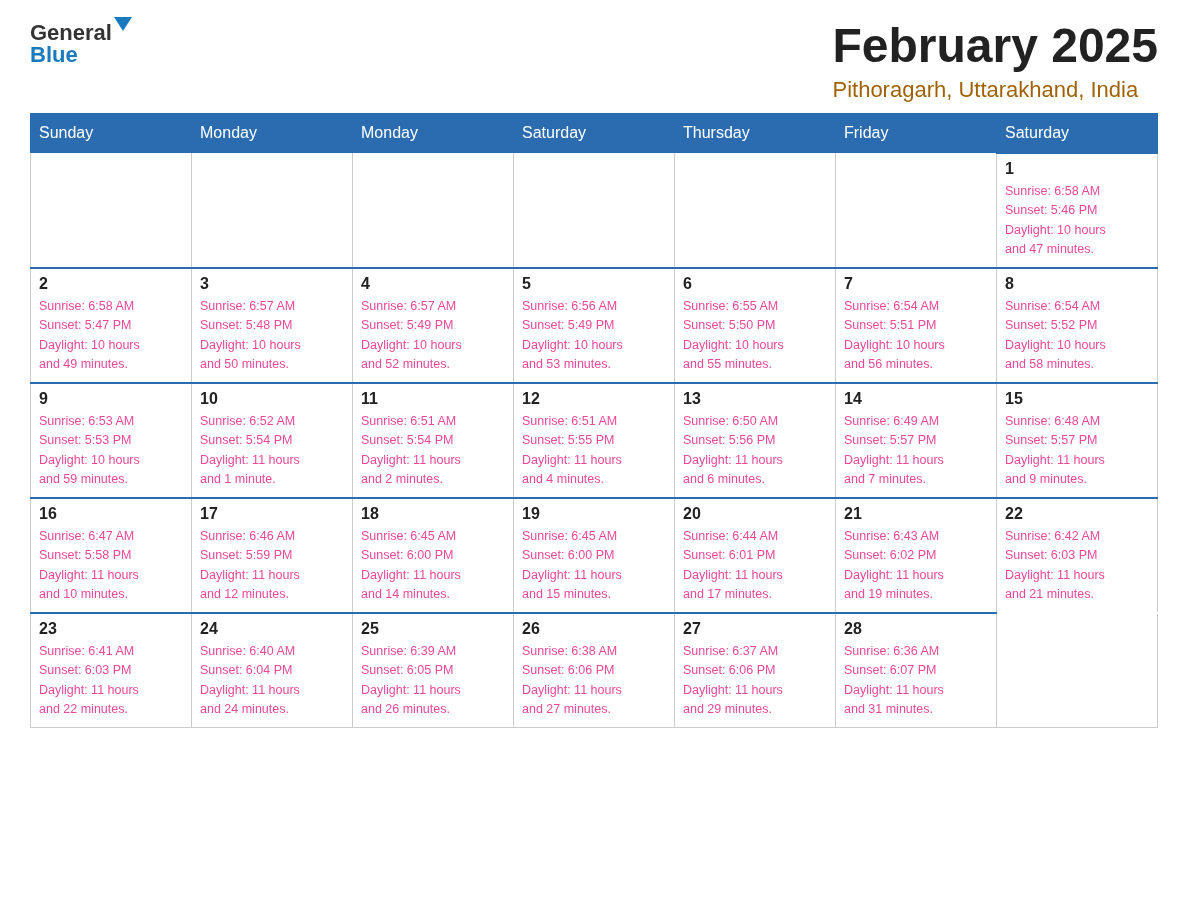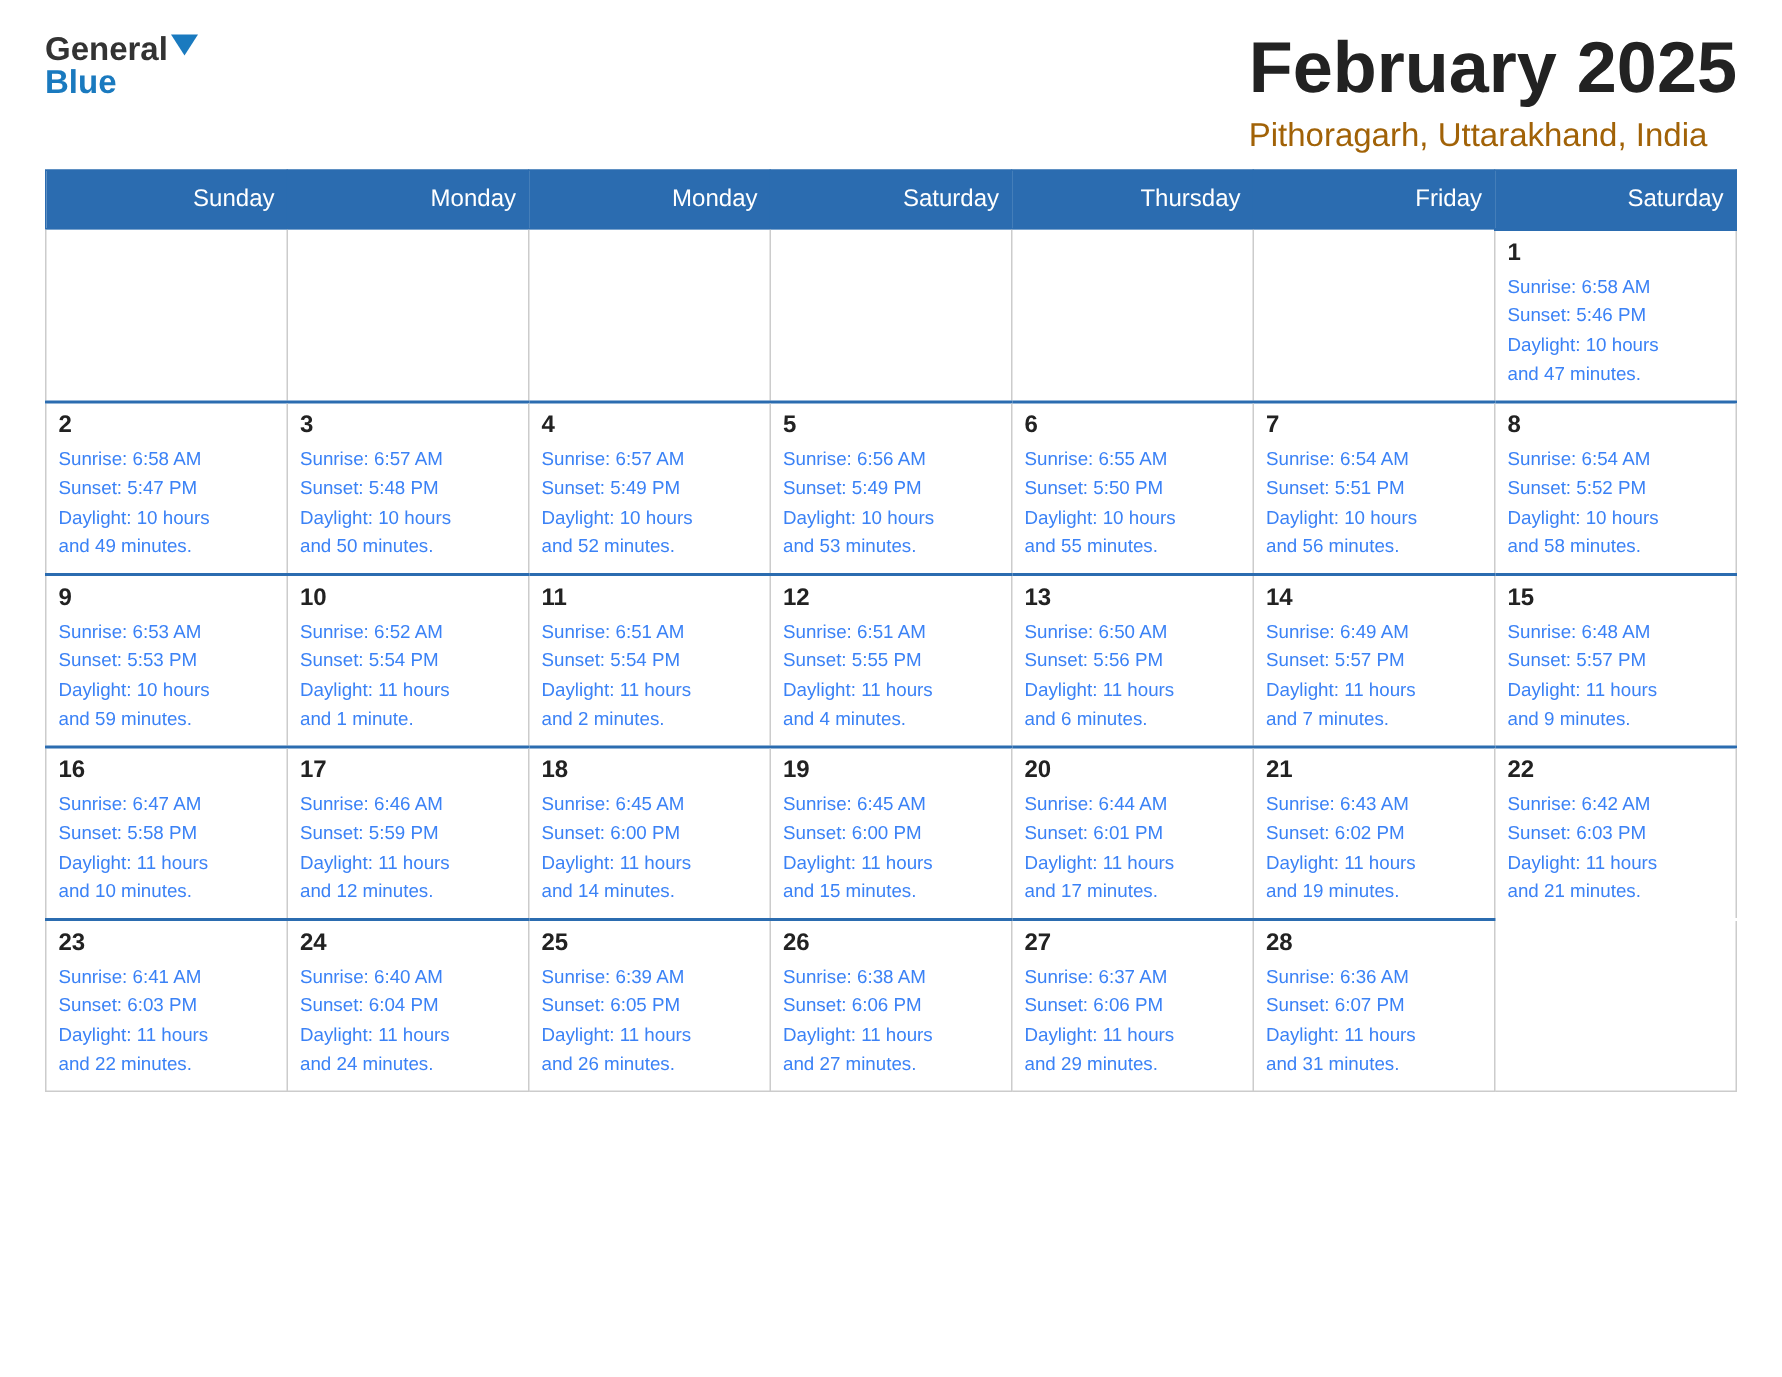--- a/index.html
+++ b/index.html
@@ -55,21 +55,21 @@
     }
     .calendar {
       width: 100%;
       border-collapse: collapse;
       margin-top: 10px;
     }
     .calendar thead th {
       background-color: #2b6cb0;
       color: #fff;
       padding: 10px 8px;
-      text-align: right;
+      text-align: left;
       font-size: 16px;
       font-weight: normal;
       border: 1px solid #2b6cb0;
     }
     .calendar tbody td {
       vertical-align: top;
       border: 1px solid #ccc;
       border-top: 2px solid #2b6cb0;
       padding: 6px 8px;
       width: 14.28%;
@@ -77,21 +77,21 @@
     }
     .day-number {
       font-size: 16px;
       font-weight: bold;
       color: #222;
       display: block;
       margin-bottom: 4px;
     }
     .day-info {
       font-size: 12.5px;
-      color: #3b82f6;
+      color: #ec4899;
       line-height: 1.55;
     }
     .empty-cell {
       border-top: 2px solid transparent !important;
       border-left: 1px solid #ccc;
       border-right: 1px solid #ccc;
       border-bottom: 1px solid #ccc;
       background: #fff;
     }
     tbody tr:first-child td.empty-cell {
@@ -100,21 +100,21 @@
     .logo-blue {
       color: #1a7abf;
       font-weight: bold;
     }
   </style>
 </head>
 <body>
 
 <div class="header">
   <div class="logo">
-    <div style="display:flex; align-items:center;">
+    <div style="display:flex; align-items:flex-start;">
       <span class="logo-text">General</span>
       <span class="logo-triangle"></span>
     </div>
     <span class="logo-text logo-blue" style="margin-top:-4px;text-align:center;">Blue</span>
   </div>
   <div class="title-block">
     <h1>February 2025</h1>
     <h2>Pithoragarh, Uttarakhand, India</h2>
   </div>
 </div>

